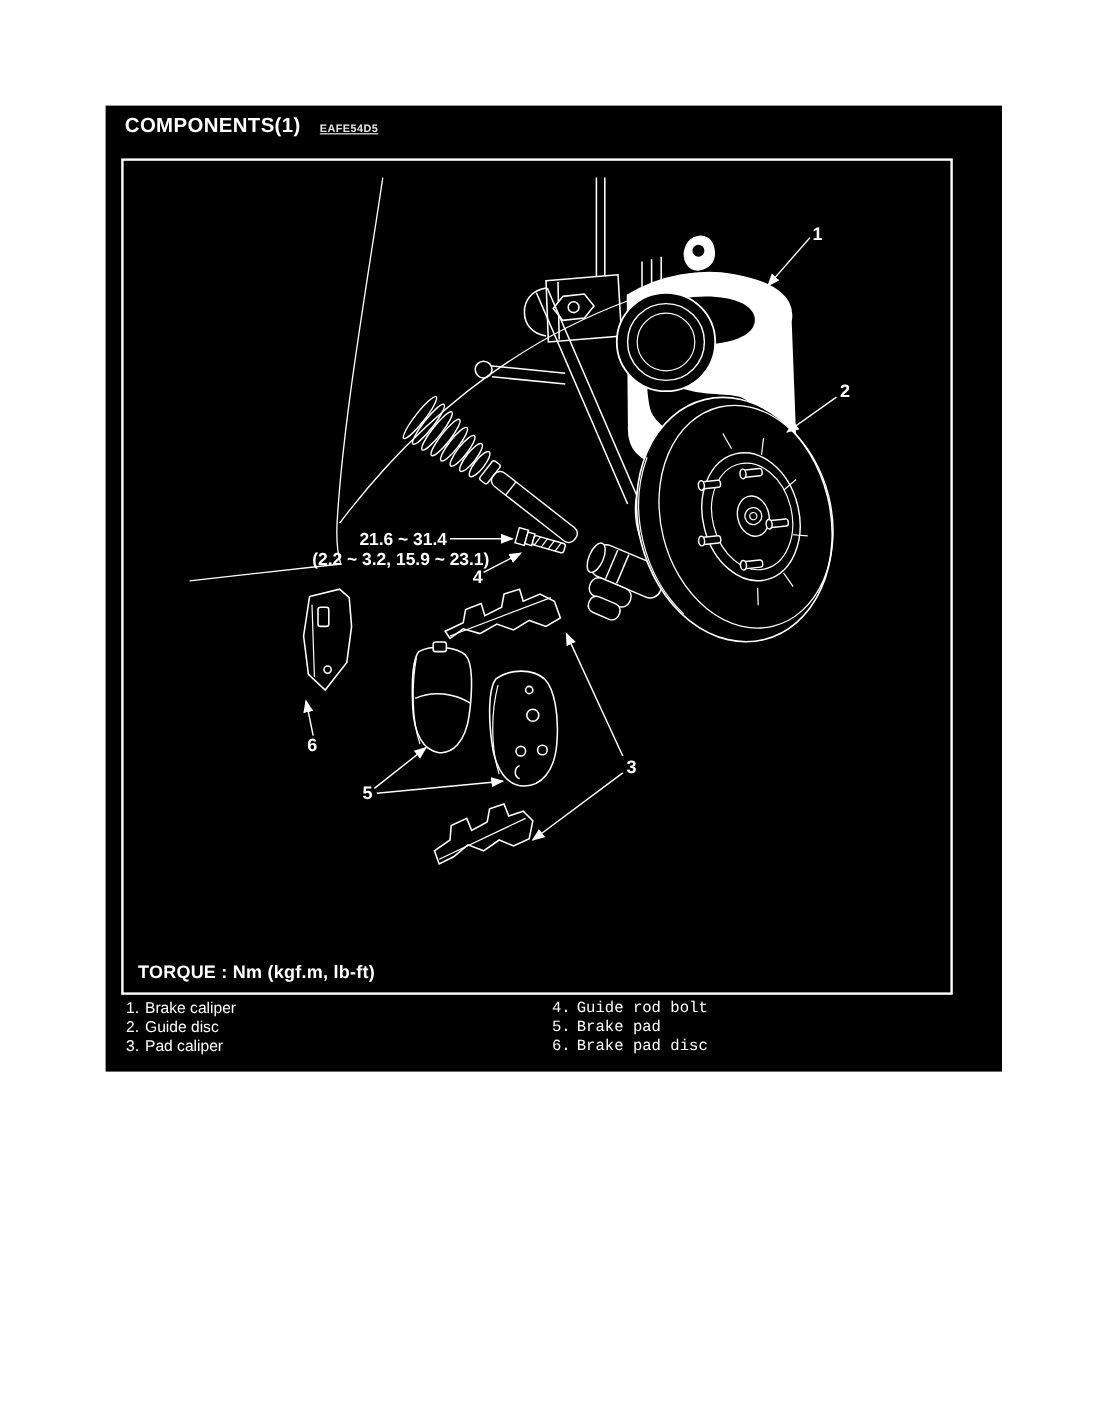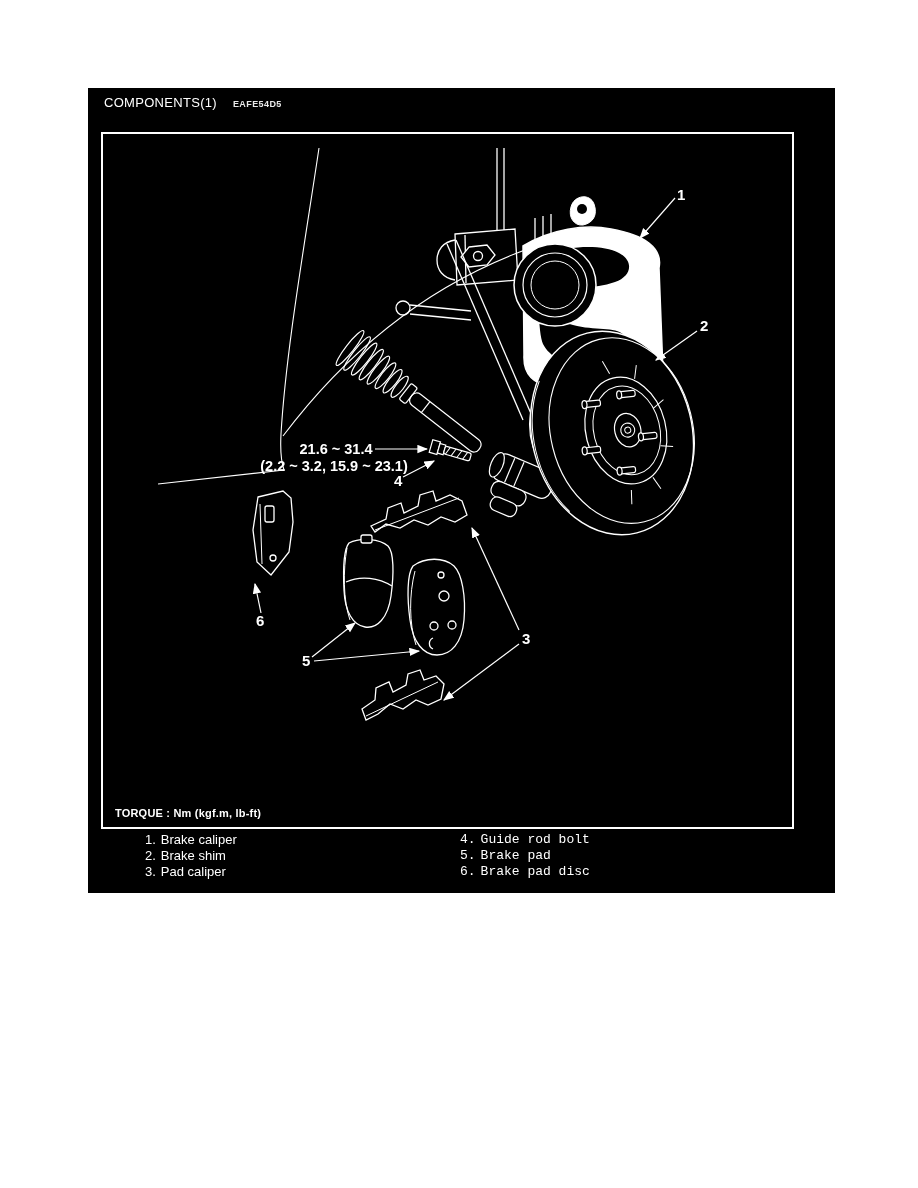--- a/index.html
+++ b/index.html
@@ -5,34 +5,34 @@
   html,body{margin:0;padding:0;}
   body{
     width:918px;height:1188px;background:#ffffff;position:relative;
     font-family:"Liberation Sans", sans-serif;overflow:hidden;
   }
   .panel{
     position:absolute;left:88px;top:88px;width:747px;height:805px;
     background:#000;color:#fff;
   }
   .panel-title-row{position:absolute;left:16px;top:7px;display:flex;align-items:baseline;}
-  .panel-title{font-size:13px;font-weight:normal;letter-spacing:.3px;color:#fff;}
-  .panel-code{font-size:9px;font-weight:bold;color:#e8e8e8;margin-left:16px;letter-spacing:.4px;}
+  .panel-title{font-size:17px;font-weight:bold;letter-spacing:.3px;color:#fff;}
+  .panel-code{font-size:9px;font-weight:bold;color:#e8e8e8;margin-left:16px;letter-spacing:.4px;text-decoration:underline;}
   .frame{
     position:absolute;left:13px;top:44px;width:693px;height:697px;
     border:2px solid #fff;box-sizing:border-box;background:#000;
   }
   .frame svg{position:absolute;left:0;top:0;}
   .torque-units{
-    position:absolute;left:12px;bottom:8px;font-size:11px;font-weight:bold;color:#fff;
+    position:absolute;left:12px;bottom:8px;font-size:15px;font-weight:bold;color:#fff;
     letter-spacing:.2px;
   }
   .legend{position:absolute;top:744px;left:0;width:100%;font-size:13px;color:#fff;}
   .legend-col{position:absolute;top:0;}
-  .legend-col.left{left:17px;margin-left:40px;}
+  .legend-col.left{left:17px;}
   .legend-col.right{left:372px;font-family:Liberation Mono, monospace;}
   .legend-row{height:16px;line-height:16px;white-space:nowrap;}
   .legend-num{display:inline-block;margin-right:5px;}
   svg text{fill:#fff;font-family:"Liberation Sans",sans-serif;font-weight:bold;}
   .callout-num{font-size:15px;}
   .torque-val{font-size:14.5px;}
 </style>
 </head>
 <body>
 
@@ -219,21 +219,21 @@
       <text class="torque-val" x="233" y="320" text-anchor="middle">21.6 ~ 31.4</text>
       <text class="torque-val" x="231" y="337" text-anchor="middle">(2.2 ~ 3.2, 15.9 ~ 23.1)</text>
     </svg>
 
     <div class="torque-units">TORQUE : Nm (kgf.m, lb-ft)</div>
   </div>
 
   <div class="legend">
     <div class="legend-col left">
       <div class="legend-row"><span class="legend-num">1.</span><span>Brake caliper</span></div>
-      <div class="legend-row"><span class="legend-num">2.</span><span>Brake shim</span></div>
+      <div class="legend-row"><span class="legend-num">2.</span><span>Guide disc</span></div>
       <div class="legend-row"><span class="legend-num">3.</span><span>Pad caliper</span></div>
     </div>
     <div class="legend-col right">
       <div class="legend-row"><span class="legend-num">4.</span><span>Guide rod bolt</span></div>
       <div class="legend-row"><span class="legend-num">5.</span><span>Brake pad</span></div>
       <div class="legend-row"><span class="legend-num">6.</span><span>Brake pad disc</span></div>
     </div>
   </div>
 
 </div>

